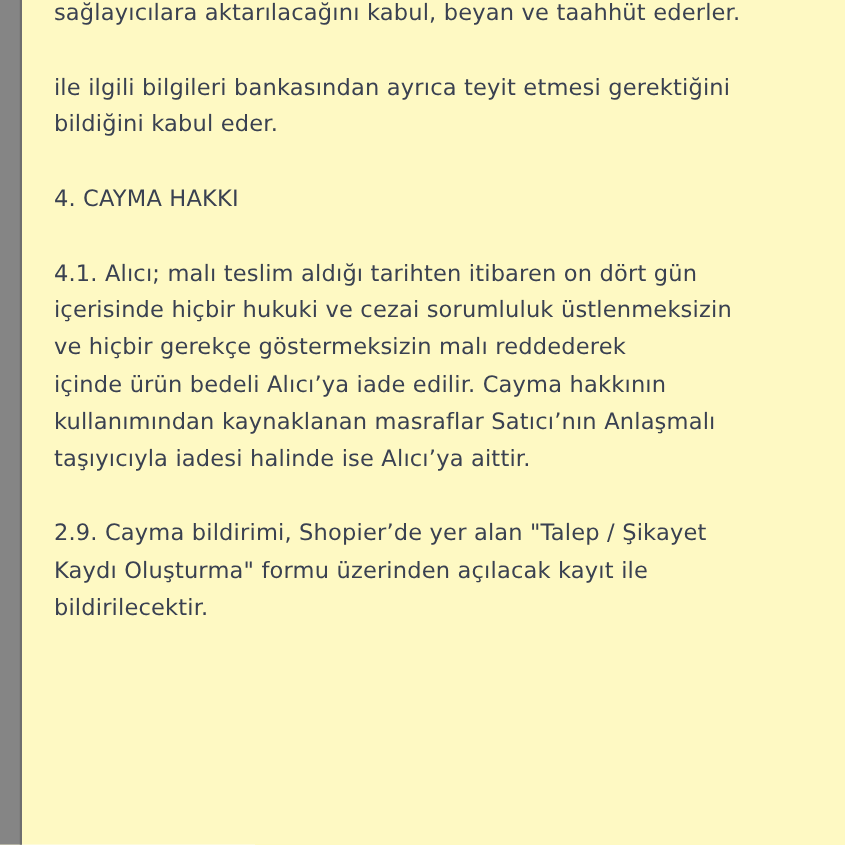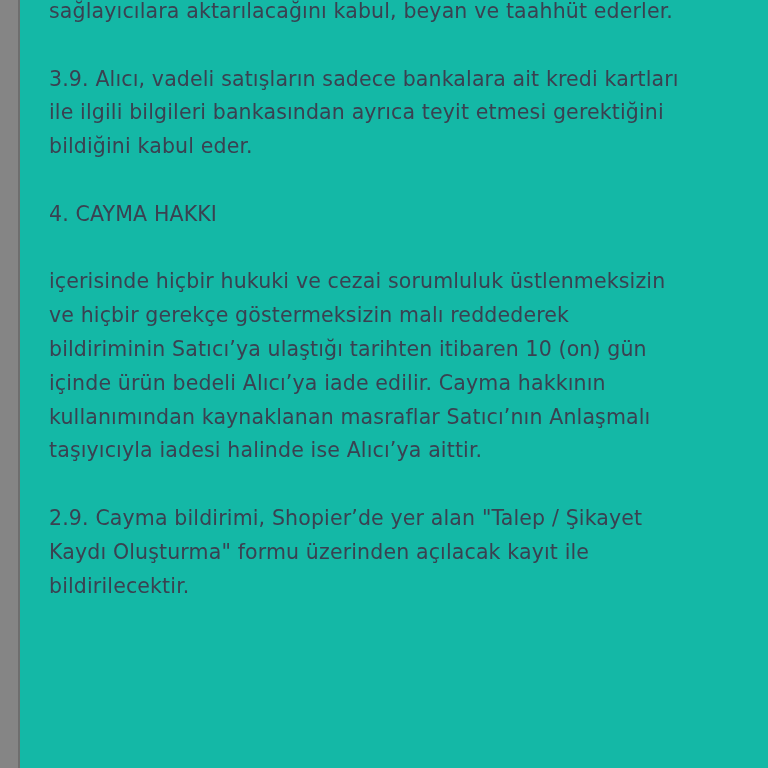--- a/index.html
+++ b/index.html
@@ -7,21 +7,21 @@
       padding: 0;
       width: 768px;
       height: 768px;
       overflow: hidden;
       background: #ffffff;
     }
     .page {
       position: relative;
       width: 768px;
       height: 768px;
-      background: #14b8a6;
+      background: #fef9c3;
     }
     .left-strip {
       position: absolute;
       left: 0;
       top: 0;
       width: 18px;
       height: 768px;
       background: #858585;
       border-right: 2px solid #6e6e6e;
     }
@@ -51,33 +51,32 @@
 <div class="page">
   <div class="left-strip"></div>
 
   <div class="content">
 
     <p class="para">
       <span class="line">sağlayıcılara aktarılacağını kabul, beyan ve taahhüt ederler.</span>
     </p>
 
     <p class="para">
-      <span class="line">3.9. Alıcı, vadeli satışların sadece bankalara ait kredi kartları</span>
       <span class="line">ile ilgili bilgileri bankasından ayrıca teyit etmesi gerektiğini</span>
       <span class="line">bildiğini kabul eder.</span>
     </p>
 
     <p class="para">
       <span class="line">4. CAYMA HAKKI</span>
     </p>
 
     <p class="para">
+      <span class="line">4.1. Alıcı; malı teslim aldığı tarihten itibaren on dört gün</span>
       <span class="line">içerisinde hiçbir hukuki ve cezai sorumluluk üstlenmeksizin</span>
       <span class="line">ve hiçbir gerekçe göstermeksizin malı reddederek</span>
-      <span class="line">bildiriminin Satıcı’ya ulaştığı tarihten itibaren 10 (on) gün</span>
       <span class="line">içinde ürün bedeli Alıcı’ya iade edilir. Cayma hakkının</span>
       <span class="line">kullanımından kaynaklanan masraflar Satıcı’nın Anlaşmalı</span>
       <span class="line">taşıyıcıyla iadesi halinde ise Alıcı’ya aittir.</span>
     </p>
 
     <p class="para">
       <span class="line">2.9. Cayma bildirimi, Shopier’de yer alan "Talep / Şikayet</span>
       <span class="line">Kaydı Oluşturma" formu üzerinden açılacak kayıt ile</span>
       <span class="line">bildirilecektir.</span>
     </p>

